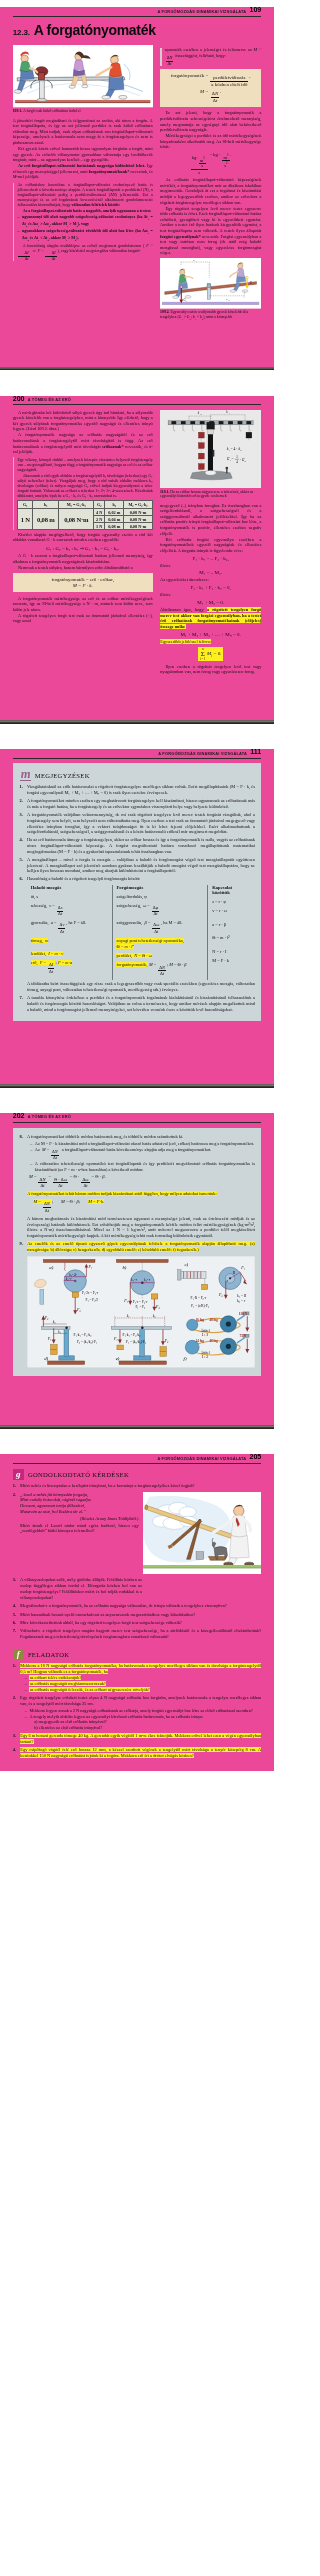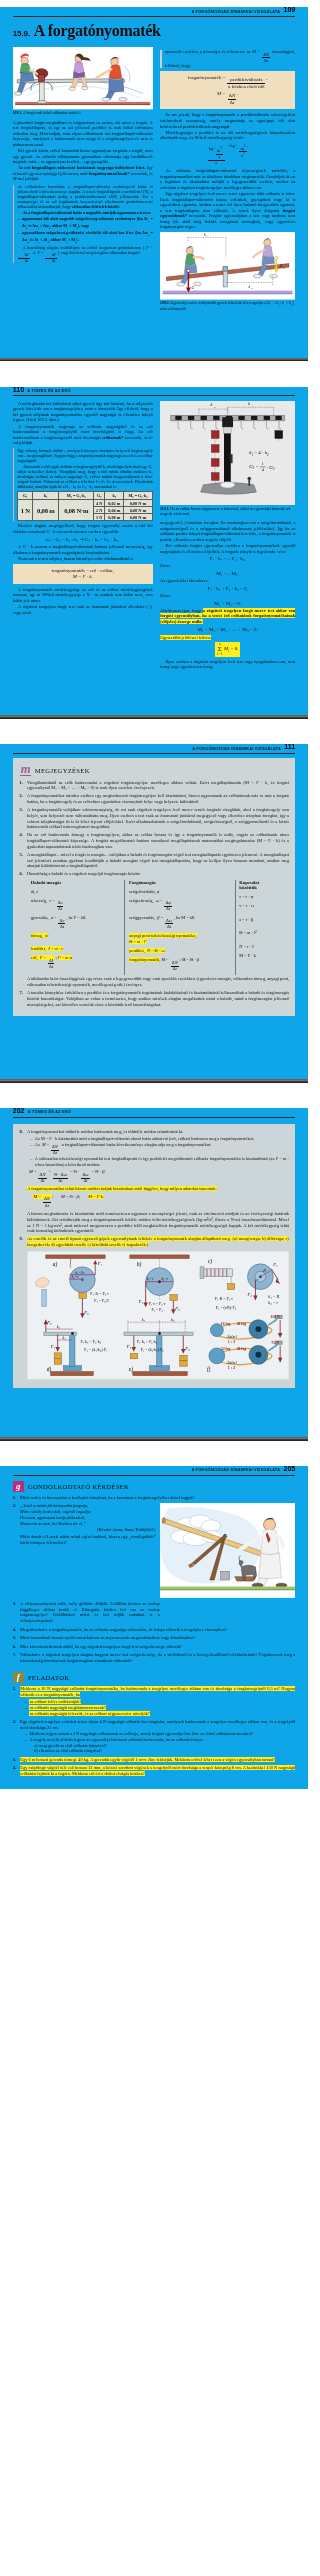--- a/index.html
+++ b/index.html
@@ -4,21 +4,21 @@
 <title>Fizika — A forgatónyomaték</title>
 <style>
   * { box-sizing: border-box; }
   html, body { margin:0; padding:0; background:#ffffff; }
   body {
     width:320px;
     font-family:"Liberation Serif", serif;
     color:#111;
     -webkit-font-smoothing:none;
   }
-  .page { width:308px; position:relative; background:#0ea5e9; }
+  .page { width:274px; position:relative; background:#ec4899; }
 
   
   .pg-head {
     display:flex; align-items:flex-end; justify-content:flex-end;
     gap:3.2px; padding:0 12.7px 0.5px 12.7px; margin-top:7.4px;
   }
   .pg-head.left { justify-content:flex-start; }
   .pg-head .run {
     font-family:"Liberation Sans", sans-serif;
     font-size:3.9px; letter-spacing:0.2px; font-weight:600;
@@ -47,21 +47,21 @@
   p.ind { text-indent:5.3px; }
   .b { font-weight:700; }
 
   
   .chap { padding:5.8px 12.7px 2.1px 12.7px; display:flex; align-items:baseline; gap:3.7px; }
   .chap .num {
     font-family:"Liberation Sans", sans-serif; font-size:8px; font-weight:600; color:#111;
     letter-spacing:-0.1px;
   }
   .chap .ttl {
-    font-family:Liberation Serif, serif; font-size:16px; font-weight:700;
+    font-family:Liberation Sans, sans-serif; font-size:14px; font-weight:700;
     letter-spacing:-0.3px; color:#0c0c0c;
   }
 
   
   .cap { font-size:3.8px; line-height:1.26; margin:1.6px 0 3.7px 0; text-align:left; }
   .cap b { font-weight:700; }
 
   
   .fbox {
     background:#efdfbe; border:0; padding:3.7px 4.2px 4.2px 4.2px; margin:2.6px 0 3.2px 0;
@@ -171,21 +171,21 @@
 
 <div class="page">
 
   <div class="pg-head">
     <span class="run">A FORGÓMOZGÁS DINAMIKAI VIZSGÁLATA</span>
     <span class="folio">109</span>
   </div>
   <div class="rule"></div>
 
   <div class="chap">
-    <span class="num">15.9.</span>
+    <span class="num">12.3.</span>
     <span class="ttl">A forgatónyomaték</span>
   </div>
 
   <div class="cols">
 
     <div class="col">
 
       <svg class="illus" viewBox="0 0 265 118">
         <rect x="0" y="0" width="265" height="118" fill="#ffffff"></rect>
 
@@ -382,21 +382,21 @@
     </div>
   </div>
 
   <div style="height:42px"></div>
   <div class="band"></div>
   <div class="band-gap2"></div>
 </div>
 
 <div class="page">
   <div class="pg-head left">
-    <span class="folio">110</span>
+    <span class="folio">200</span>
     <span class="run">A TÖMEG ÉS AZ ERŐ</span>
   </div>
   <div class="rule"></div>
 
   <div class="cols">
 
     <div class="col">
       <p class="ind">A mérleghintán két különböző súlyú gyerek úgy tud hintázni, ha a súlyosabb gyerek közelebb van a forgástengelyhez, mint a könnyebb. Így elérhető, hogy a két gyerek súlyának forgatónyomatéka egyenlő nagyságú és ellentétes irányú legyen. (Lásd 109.2. ábra.)</p>
       <p class="ind">
         <span>A forgatónyomaték nagysága az erőhatás nagyságától és az erő hatásvonalának a forgástengelytől mért távolságától is függ. Az erő hatásvonalának a forgástengelytől mért távolságát </span><span class="b">erőkarnak*</span><span> nevezzük, és </span><span class="ital">k</span><span>-val jelöljük.</span>

